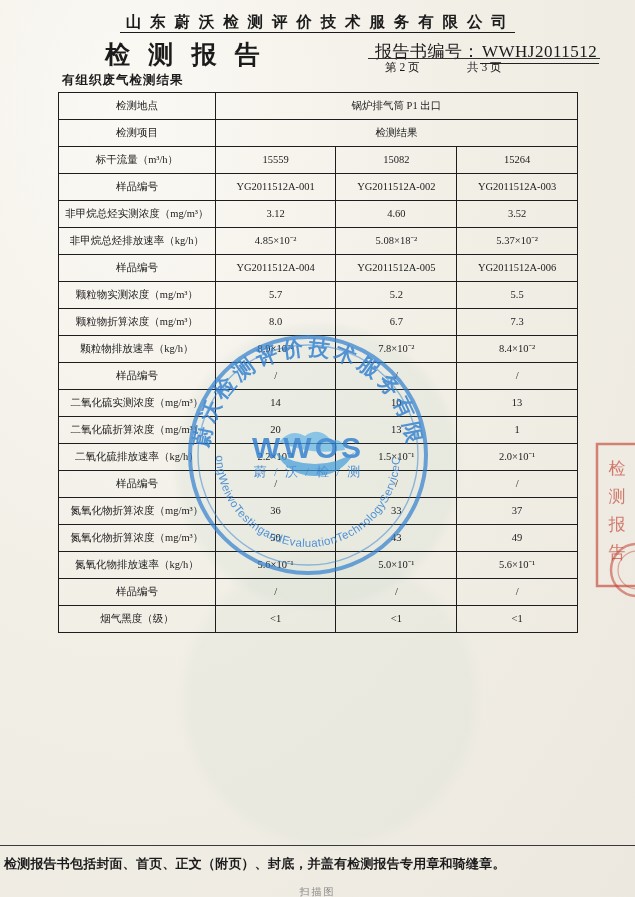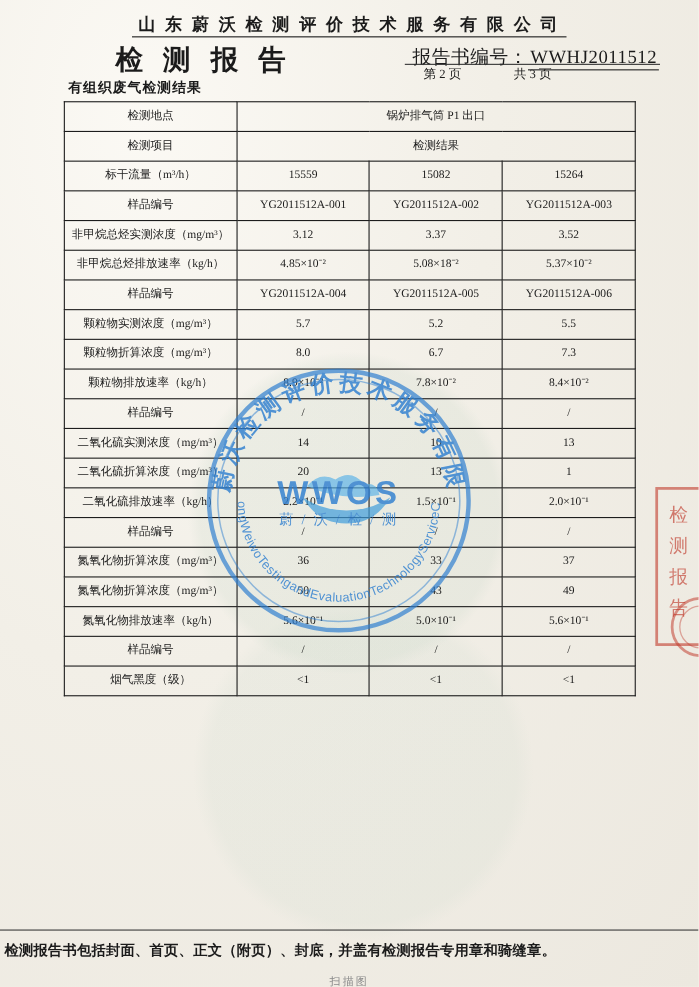--- a/index.html
+++ b/index.html
@@ -159,21 +159,21 @@
         </tr>
       <tr>
           <td class="lab">样品编号</td>
           <td class="val">YG2011512A-001</td>
           <td class="val">YG2011512A-002</td>
           <td class="val">YG2011512A-003</td>
         </tr>
       <tr>
           <td class="lab">非甲烷总烃实测浓度（mg/m³）</td>
           <td class="val">3.12</td>
-          <td class="val">3.37</td>
+          <td class="val">4.60</td>
           <td class="val">3.52</td>
         </tr>
       <tr>
           <td class="lab">非甲烷总烃排放速率（kg/h）</td>
           <td class="val">4.85×10⁻²</td>
           <td class="val">5.08×18⁻²</td>
           <td class="val">5.37×10⁻²</td>
         </tr>
       <tr>
           <td class="lab">样品编号</td>

